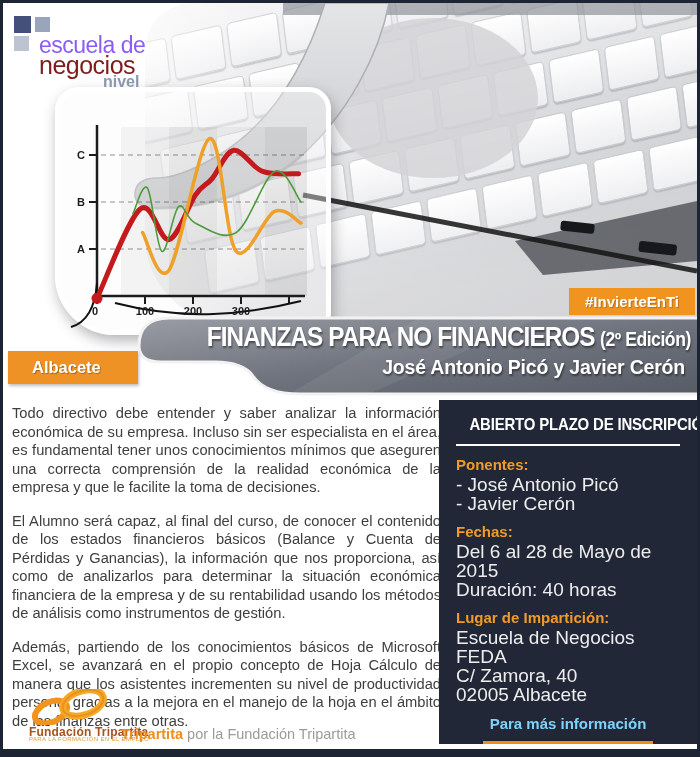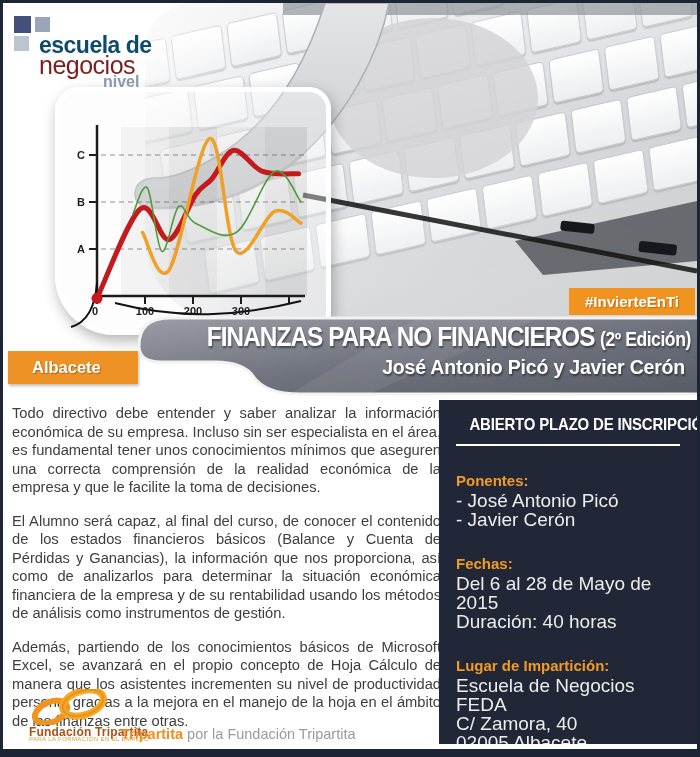--- a/index.html
+++ b/index.html
@@ -31,21 +31,21 @@
     box-shadow:2px 6px 14px rgba(40,42,48,.35);
   }
   .chart-svg{position:absolute;left:52px;top:84px;width:276px;height:248px;pointer-events:none;}
   .chart-svg text{font-family:"Liberation Sans",sans-serif;font-weight:bold;font-size:11px;fill:#1d1d1d;}
   
   .brand{position:absolute;left:0;top:0;width:150px;height:95px;}
   .sq{position:absolute;}
   .sq1{left:11px;top:13px;width:17px;height:17px;background:#44507a;}
   .sq2{left:32px;top:14px;width:15px;height:15px;background:#9aa4bb;}
   .sq3{left:11px;top:33px;width:15px;height:15px;background:#bcc3d1;}
-  .brand-l1{position:absolute;left:36px;top:29px;font-size:23px;color:#0c4a6e;letter-spacing:-0.5px;font-weight:bold;}
+  .brand-l1{position:absolute;left:36px;top:29px;font-size:23px;color:#8b5cf6;letter-spacing:-0.5px;}
   .brand-l2{position:absolute;left:36px;top:48px;font-size:25px;color:#7f1d1d;letter-spacing:-0.5px;}
   .brand-l3{position:absolute;left:100px;top:70px;font-size:16px;font-weight:bold;color:#8a97ad;}
   
   .badge{position:absolute;left:566px;top:285px;width:126px;height:27px;background:#f0931f;
          color:#fff;font-weight:bold;font-size:15px;text-align:center;line-height:27px;
          text-shadow:1px 1px 1px rgba(0,0,0,.25);}
   
   .band-svg{position:absolute;left:116px;top:313px;width:578px;height:84px;}
   .tb1{position:absolute;right:6px;top:319px;color:#fff;font-weight:bold;font-size:27px;
        letter-spacing:-1px;white-space:nowrap;transform:scaleX(.9);transform-origin:100% 50%;
@@ -60,21 +60,21 @@
             box-shadow:1px 2px 3px rgba(0,0,0,.25);}
   
   .body-copy{position:absolute;left:9px;top:401px;width:429px;}
   .body-copy p{margin:0 0 15px;font-size:14.7px;line-height:1.26;color:#3e3e3e;text-align:justify;}
   
   .sidebar{position:absolute;left:436px;top:397px;width:258px;height:344px;background:#212737;
            box-sizing:border-box;padding:15px 17px;color:#ededed;overflow:hidden;}
   .sb-head{color:#fff;font-weight:bold;font-size:17px;white-space:nowrap;text-align:center;
            transform:scaleX(.88);transform-origin:center;letter-spacing:-0.2px;}
   .sb-rule{height:2px;background:#fff;margin:9px 0 2px;}
-  .sb-section{margin-top:26px;}
+  .sb-section{margin-top:10px;}
   .sb-label{color:#f19b26;font-weight:bold;font-size:15px;margin-bottom:2px;}
   .sb-line{font-size:19px;line-height:19px;}
   .sb-info{text-align:center;font-weight:bold;font-size:15px;color:#7dd3fc;margin-top:11px;}
   .cta{display:block;margin:9px auto 0;width:170px;height:40px;background:#ef8e1c;border:none;
        color:#fff;font-family:"Liberation Sans",sans-serif;font-weight:bold;font-size:14px;
        letter-spacing:.4px;cursor:pointer;box-shadow:0 2px 5px rgba(0,0,0,.45);
        text-shadow:1px 1px 1px rgba(0,0,0,.25);}
   
   .ft-swirl{position:absolute;left:24px;top:686px;width:88px;height:36px;}
   .ft-word{position:absolute;left:26px;top:722px;font-size:12px;font-weight:bold;color:#a8521c;letter-spacing:.2px;}

